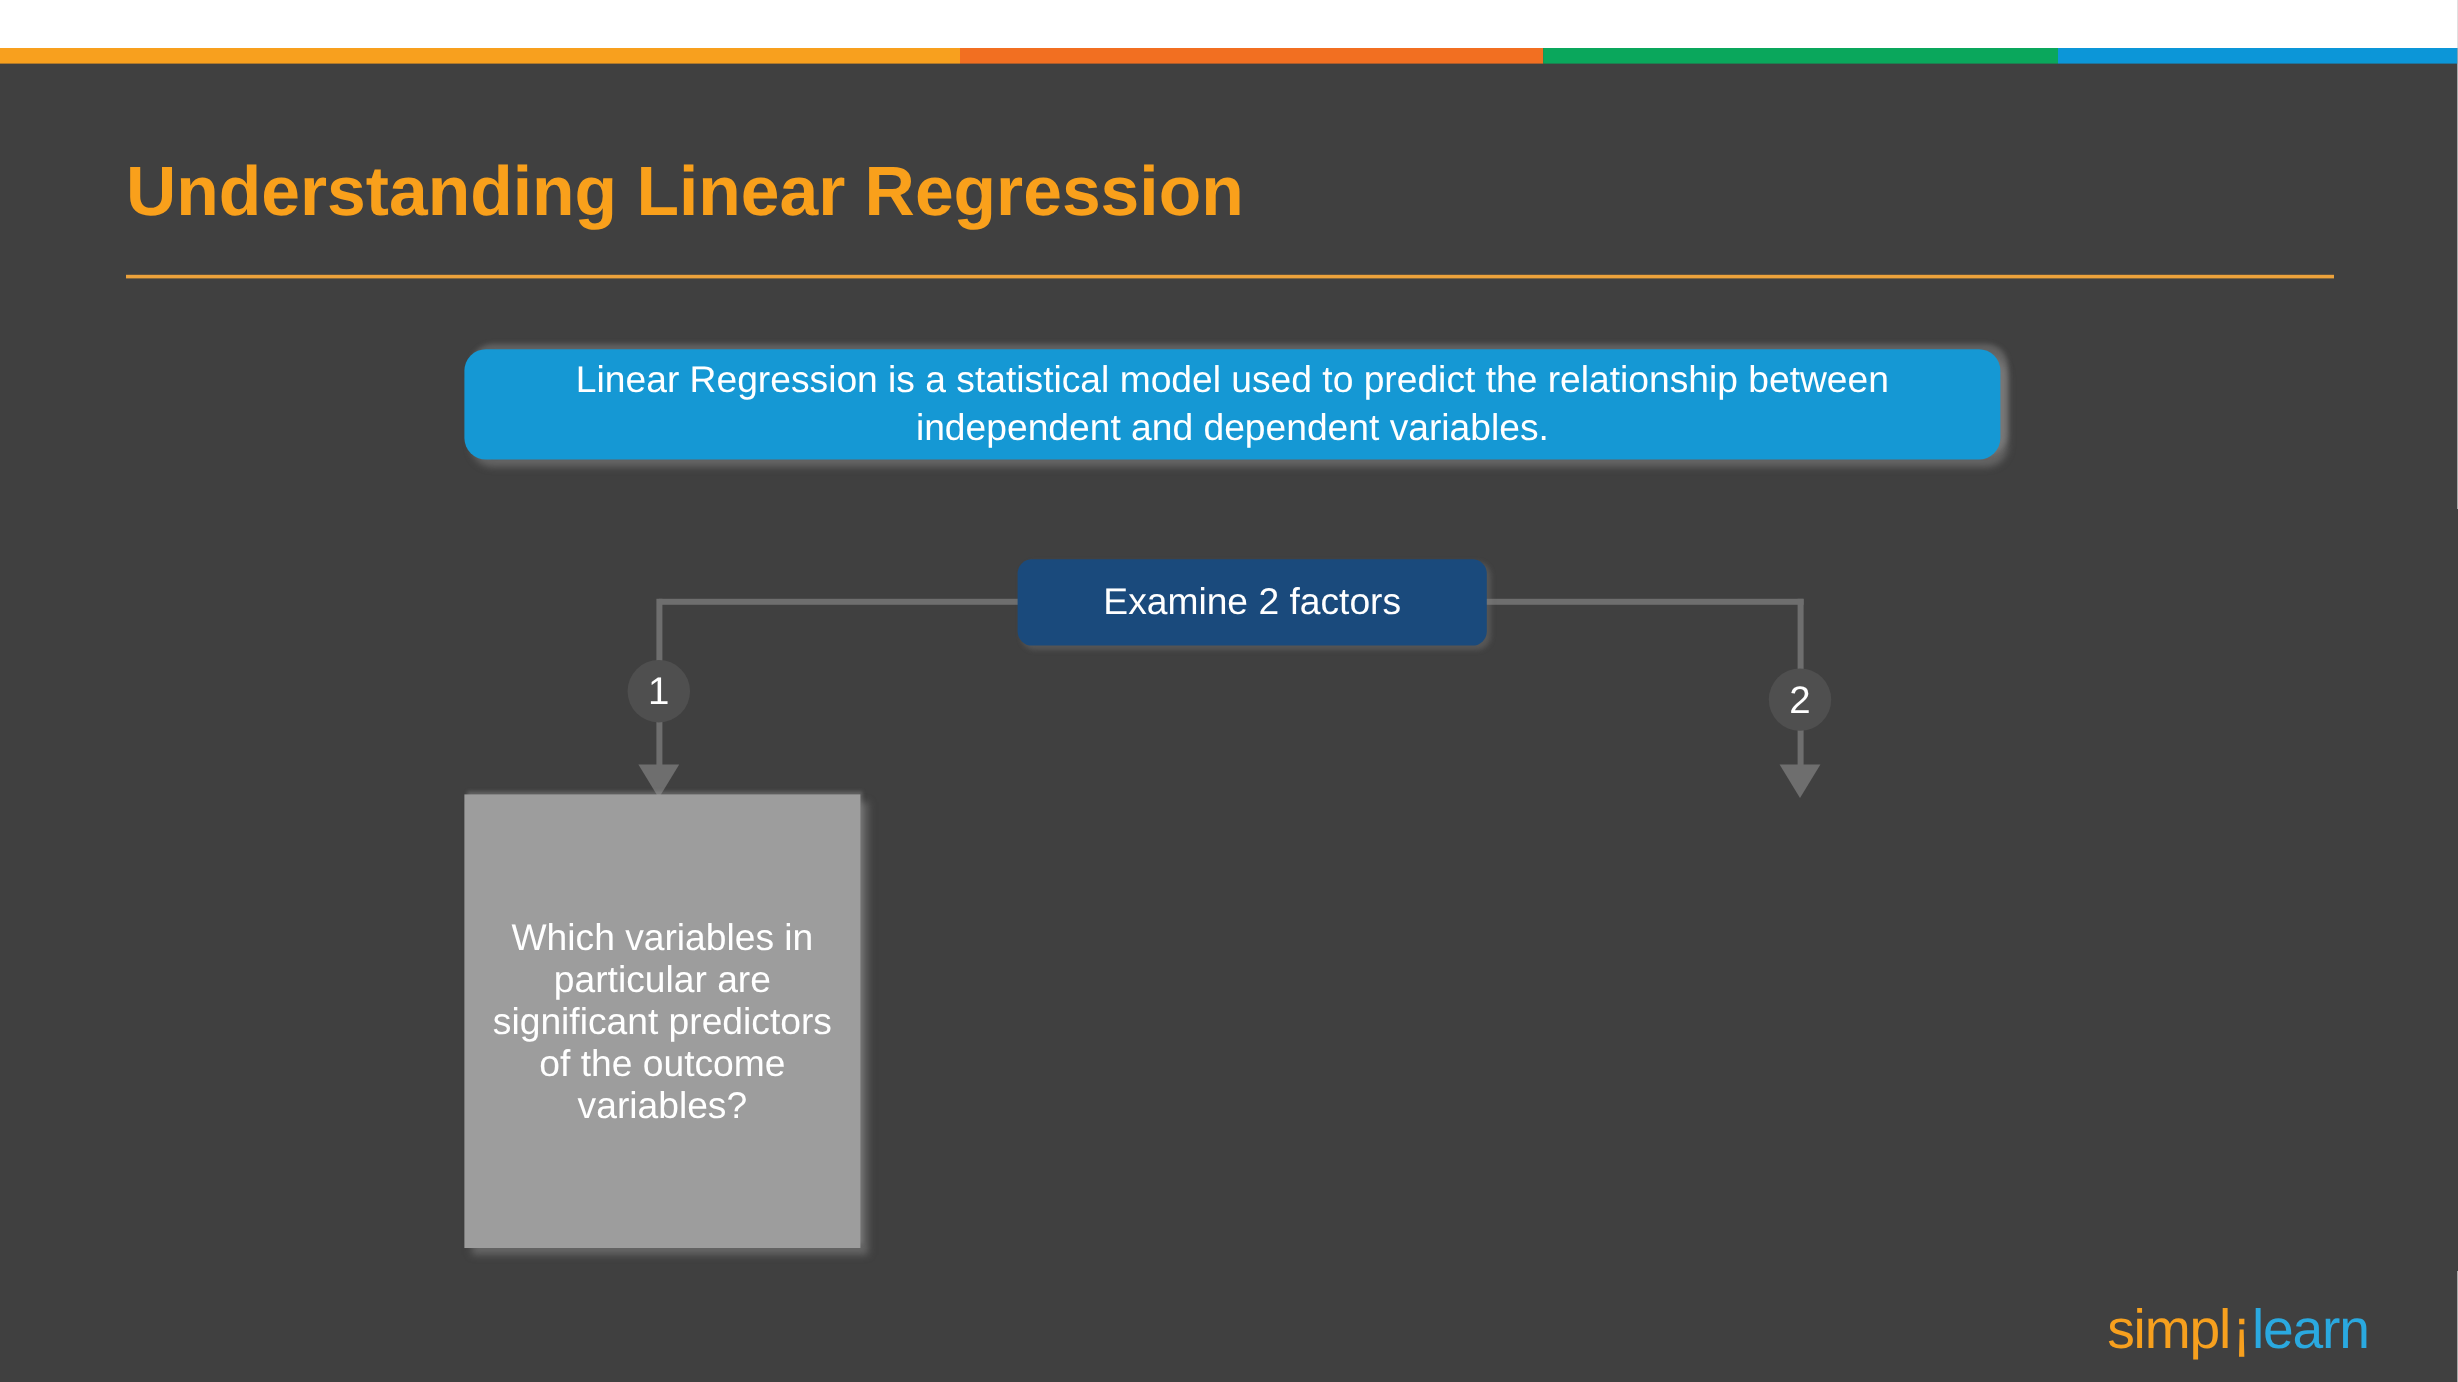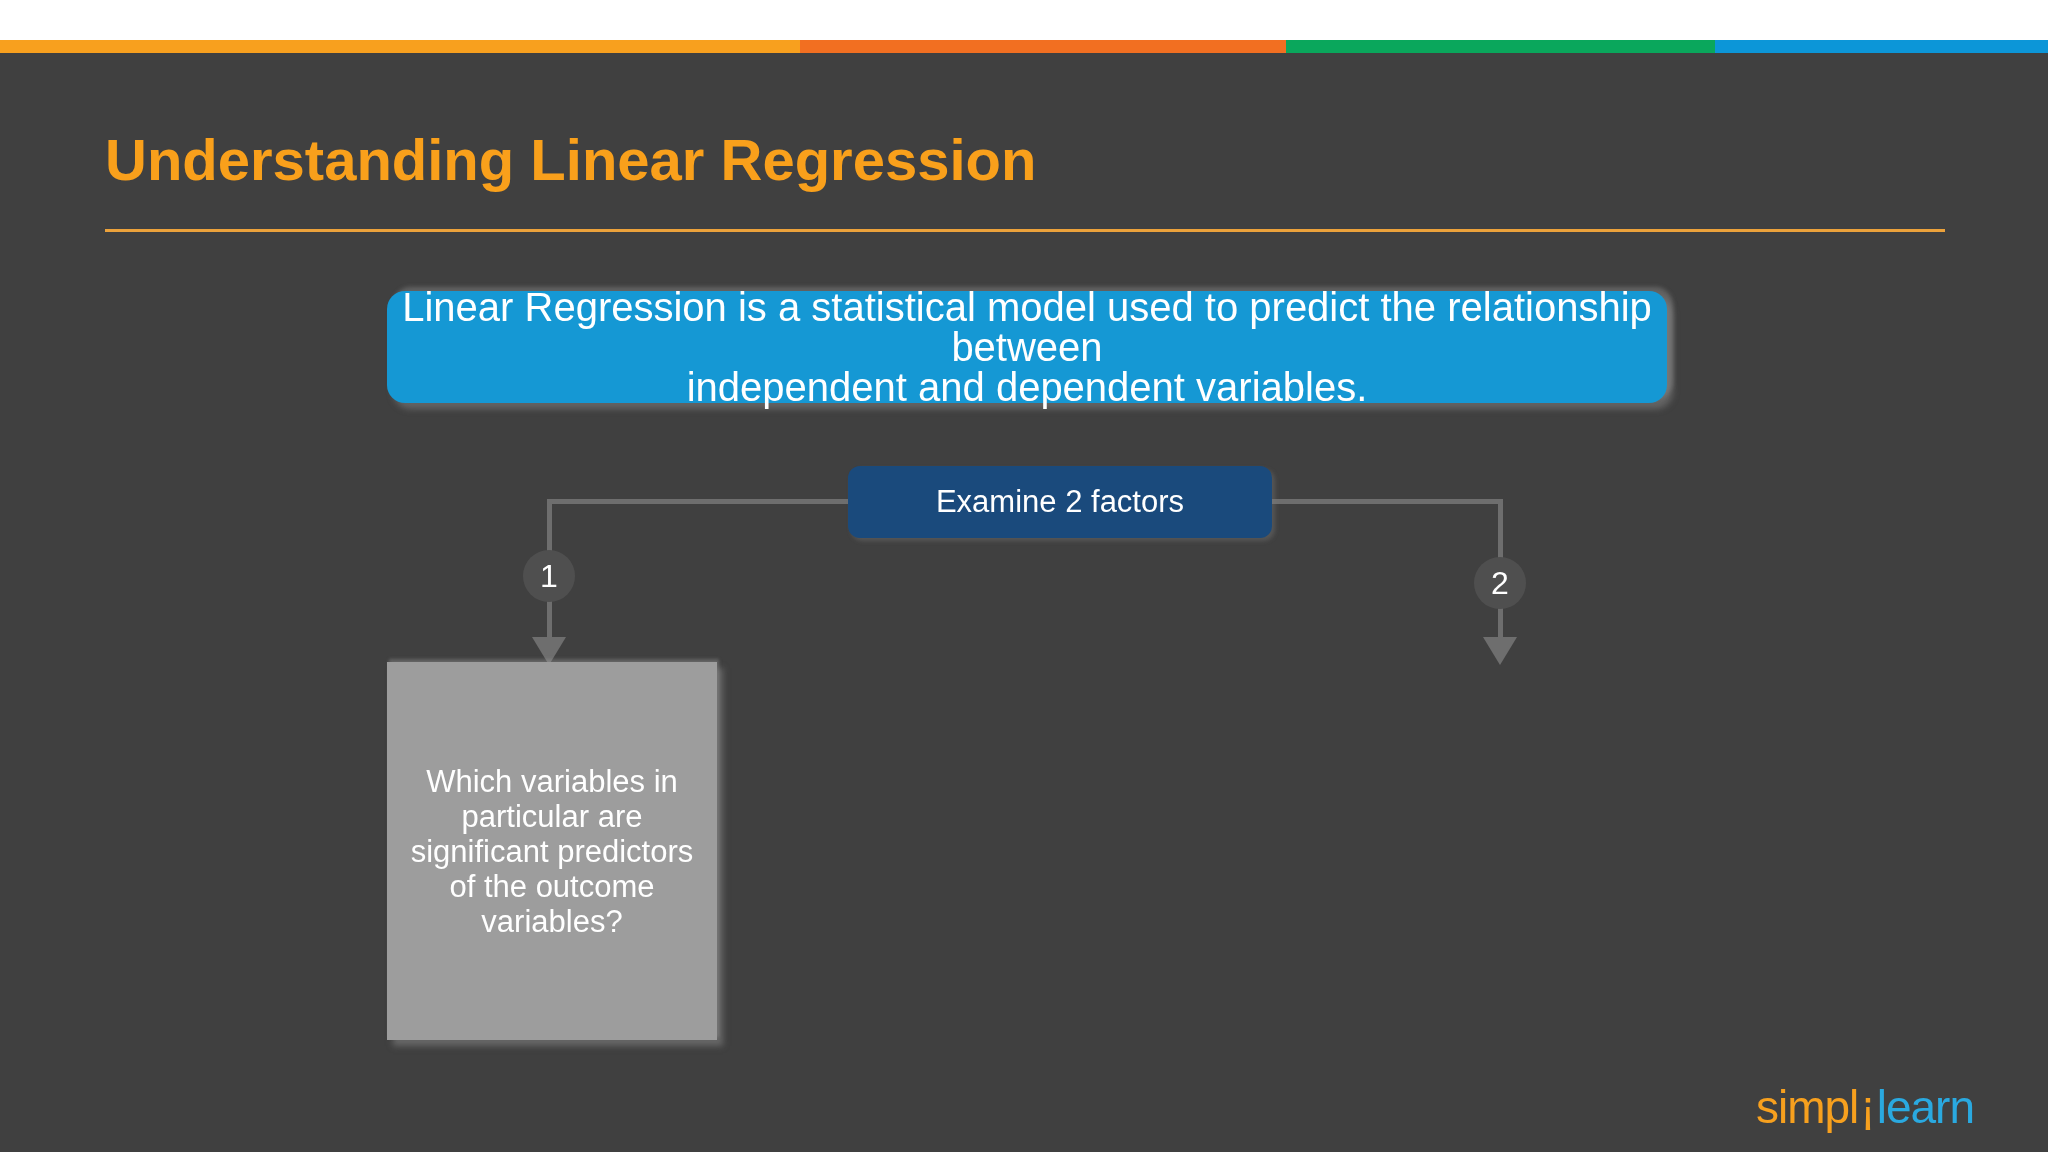--- a/index.html
+++ b/index.html
@@ -12,40 +12,40 @@
   .seg2{width:486px;background:#F26F21;}
   .seg3{width:429px;background:#0AA75C;}
   .seg4{flex:1;background:#0C96D8;}
 
   
   .title{position:absolute;left:105px;top:90px;margin:0;font-size:58px;line-height:1.05;
          font-weight:700;color:#F9A01B;}
   .title-rule{position:absolute;left:105px;top:189px;width:1840px;height:3px;background:#ECA23B;}
 
   
-  .def-box{position:absolute;left:387px;top:251px;width:1280px;height:112px;background:#1598D4;
-           border-radius:18px;color:#ffffff;font-size:40px;line-height:40px;
+  .def-box{position:absolute;left:387px;top:251px;width:1280px;height:92px;background:#1598D4;
+           border-radius:18px;color:#ffffff;font-size:31px;line-height:40px;
            display:flex;align-items:center;justify-content:center;text-align:center;
            white-space:pre-line;
            box-shadow:6px -4px 4px rgba(150,150,150,.40),6px 6px 6px rgba(135,135,135,.50);}
 
   
   .h-line{position:absolute;top:459px;height:5px;background:#6E6E6E;}
   .h-line.left{left:549px;width:306px;}
   .h-line.right{left:1195px;width:308px;}
   .v-line{position:absolute;top:459px;width:5px;height:142px;background:#6E6E6E;}
   .v-line.left{left:547px;}
   .v-line.right{left:1498px;}
   .arrow{position:absolute;width:0;height:0;border-left:17px solid transparent;
          border-right:17px solid transparent;border-top:28px solid #6E6E6E;}
   .arrow.left{left:532px;top:597px;}
   .arrow.right{left:1483px;top:597px;}
 
   
-  .factors-box{position:absolute;left:848px;top:426px;width:424px;height:72px;background:#1A4A7C;
+  .factors-box{position:absolute;left:848px;top:426px;width:391px;height:72px;background:#1A4A7C;
                border-radius:12px;color:#ffffff;font-size:31px;
                display:flex;align-items:center;justify-content:center;
                box-shadow:3px 3px 4px rgba(130,130,130,.35);}
 
   
   .num-circle{position:absolute;width:52px;height:52px;border-radius:50%;background:#4F4F4F;
               color:#ffffff;font-size:32px;font-weight:400;
               display:flex;align-items:center;justify-content:center;}
   .c1{left:523px;top:510px;}
   .c2{left:1474px;top:517px;}

